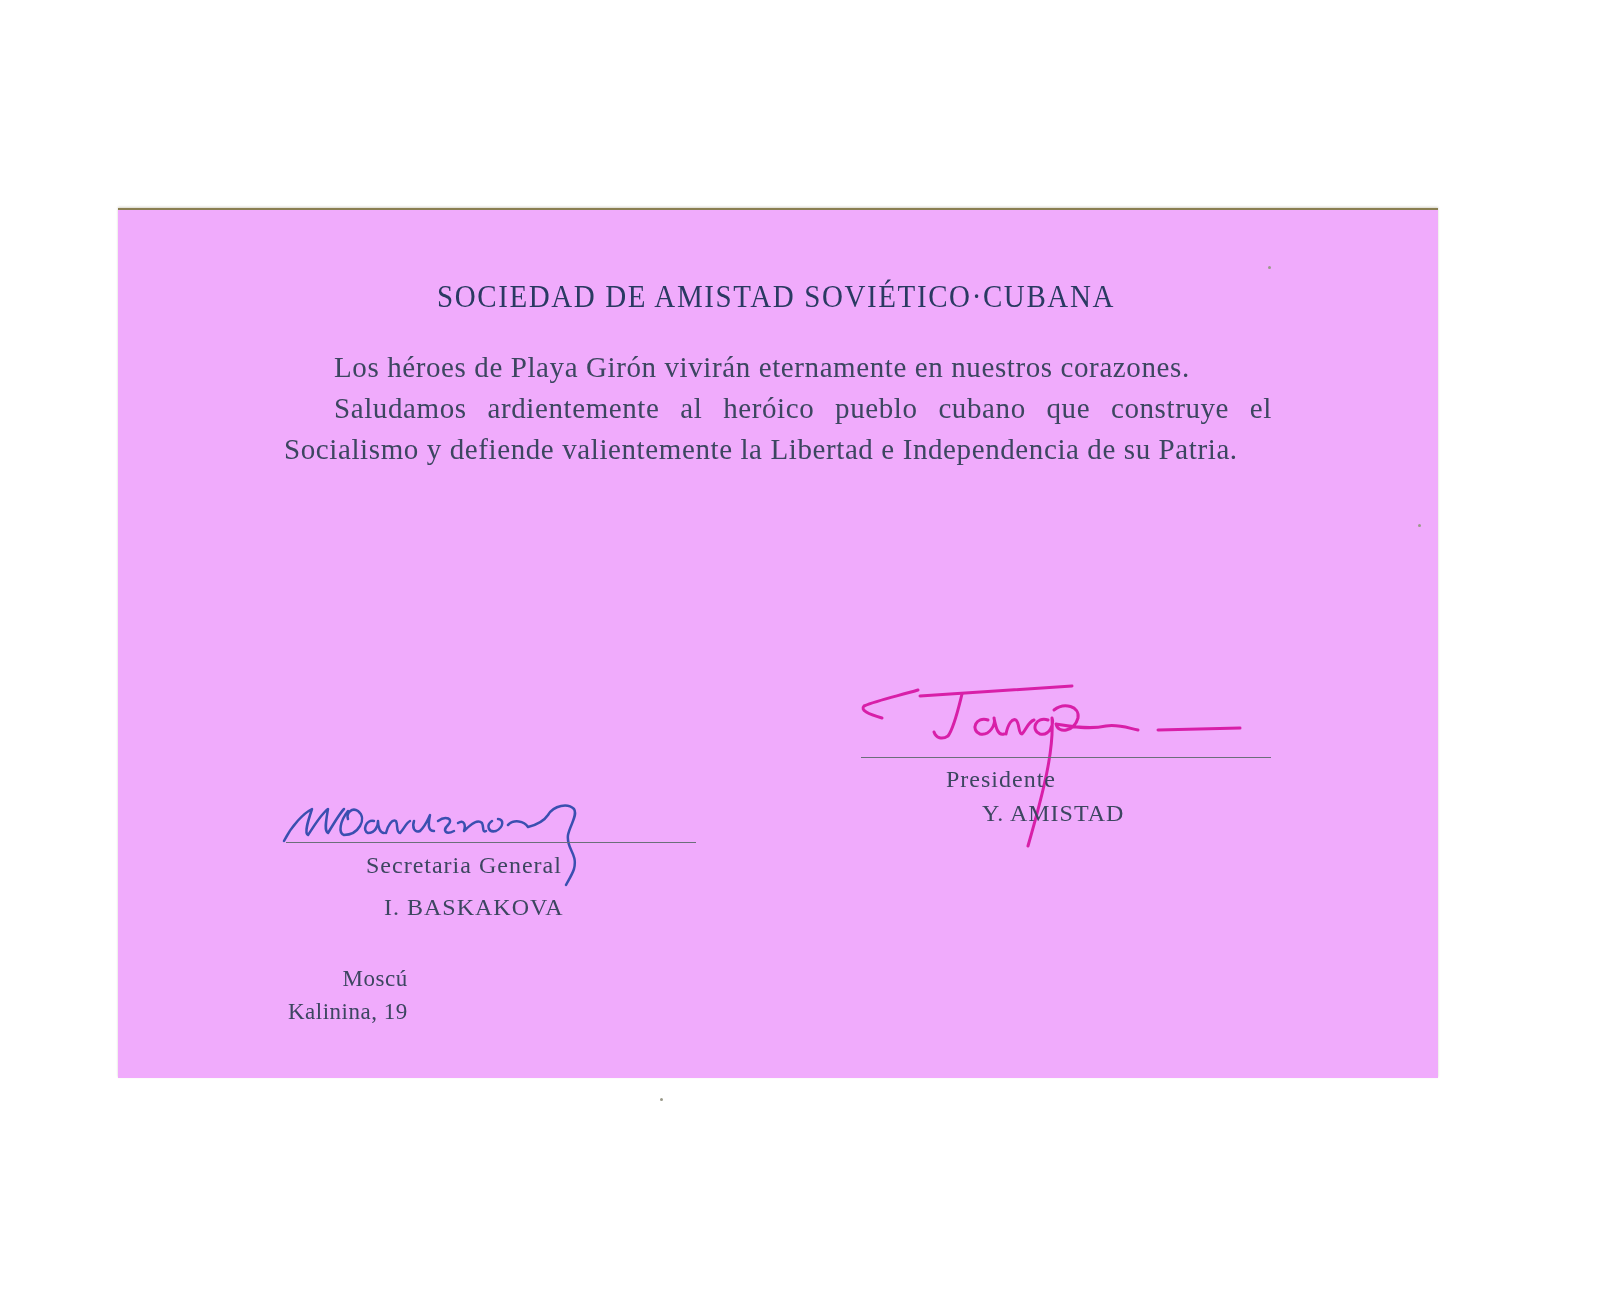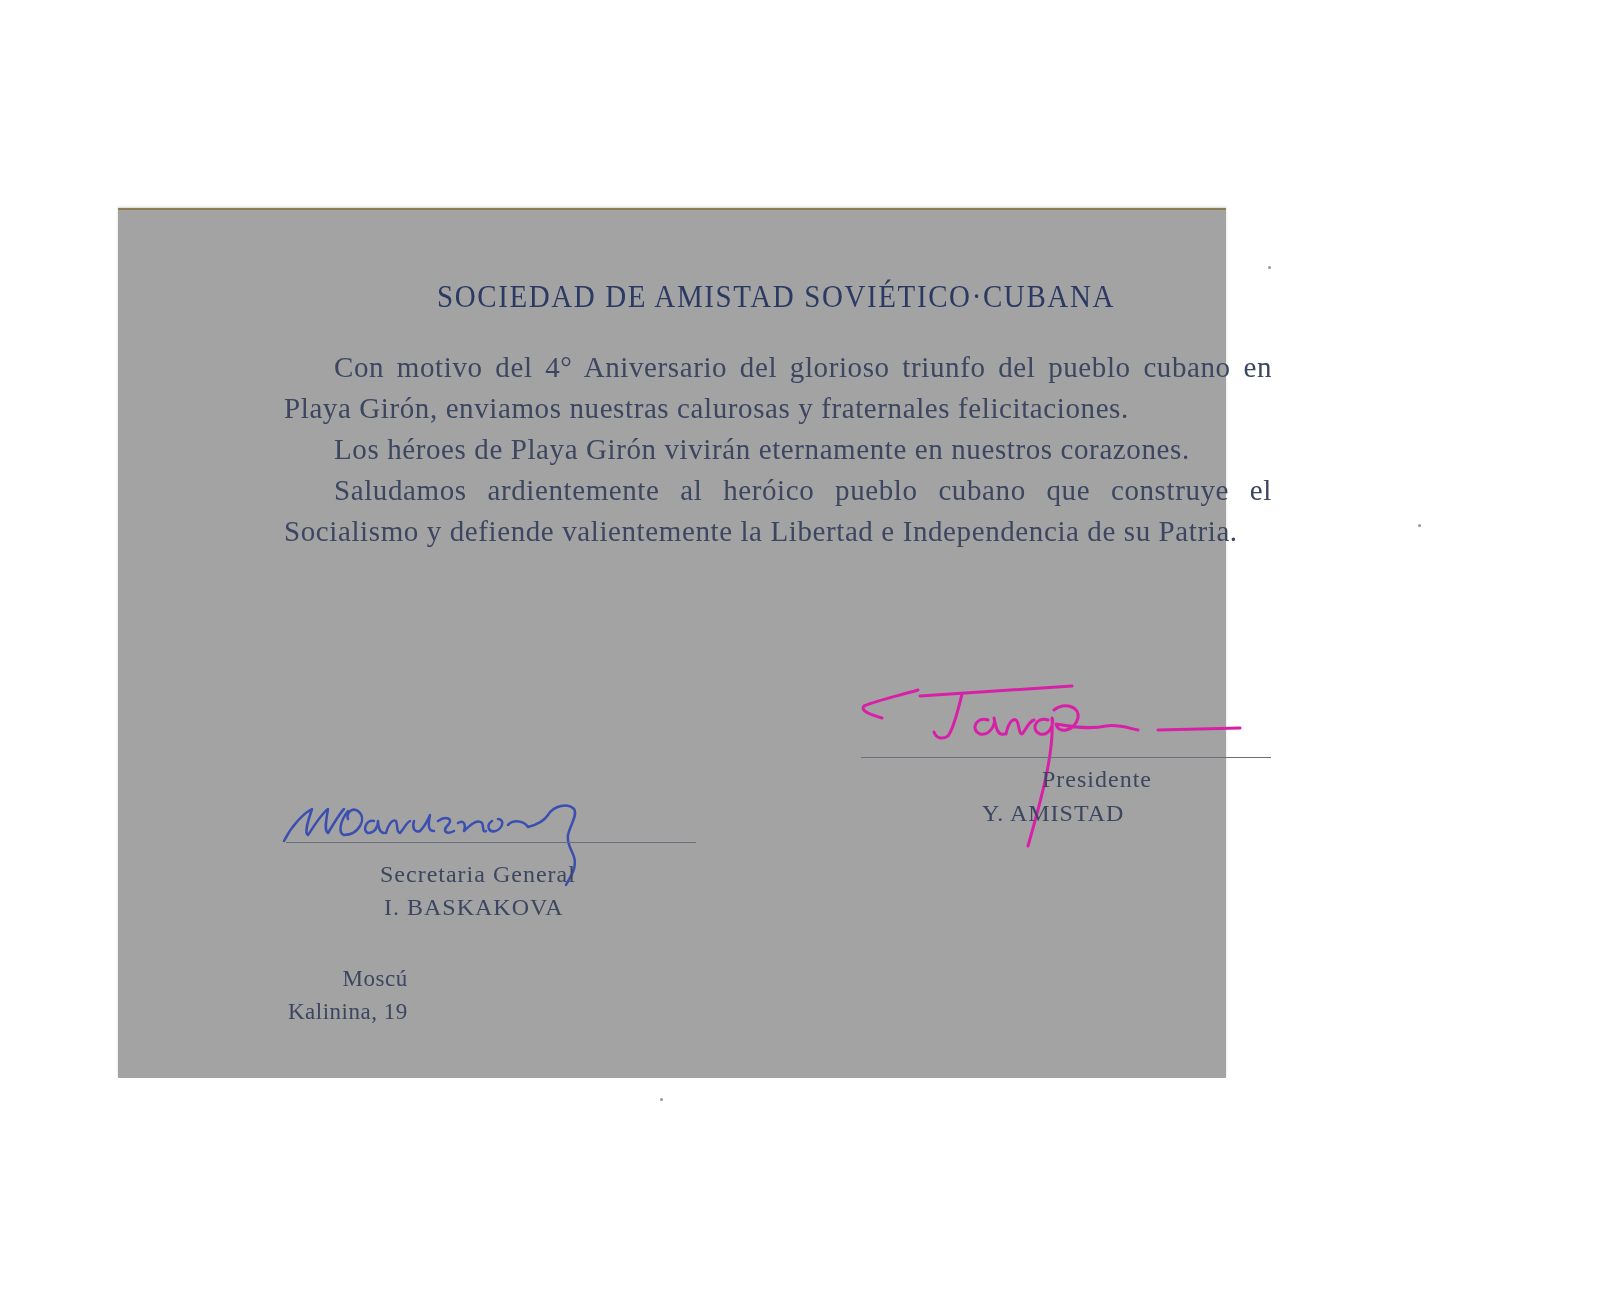--- a/index.html
+++ b/index.html
@@ -10,23 +10,23 @@
     body {
       width: 1600px;
       height: 1310px;
       position: relative;
       overflow: hidden;
     }
     .card {
       position: absolute;
       left: 118px;
       top: 208px;
-      width: 1108px;
+      width: 1320px;
       height: 868px;
-      background: #a3a3a3;
+      background: #f0abfc;
       border-top: 2px solid #8a7f52;
       box-shadow: 0 -1px 2px rgba(90,80,40,0.25);
     }
     .title {
       position: absolute;
       left: 258px;
       top: 70px;
       width: 800px;
       text-align: center;
       font-family: "Liberation Serif", serif;
@@ -91,59 +91,58 @@
     }
   </style>
 </head>
 <body>
 
 <div class="card">
 
   <div class="title">SOCIEDAD DE AMISTAD SOVIÉTICO·CUBANA</div>
 
   <div class="body-text">
-    <p>Con motivo del 4° Aniversario del glorioso triunfo del pueblo cubano en Playa Girón, enviamos nuestras calurosas y fraternales felicitaciones.</p>
     <p>Los héroes de Playa Girón vivirán eternamente en nuestros corazones.</p>
     <p>Saludamos ardientemente al heróico pueblo cubano que construye el Socialismo y defiende valientemente la Libertad e Independencia de su Patria.</p>
   </div>
 
   <div class="signature">
     <svg style="left:740px; top:470px;" width="420" height="180" viewBox="0 0 420 180">
       <g fill="none" stroke="#d81fa8" stroke-width="3" stroke-linecap="round" stroke-linejoin="round">
         <path d="M60 10 C 40 16, 20 20, 6 26 C 2 30, 10 34, 24 38"></path>
         <path d="M62 16 L 214 6"></path>
         <path d="M104 14 C 100 30, 96 48, 90 56 C 84 60, 78 58, 76 52"></path>
         <path d="M130 40 C 118 36, 112 50, 122 54 C 132 56, 138 44, 136 38 C 138 48, 140 56, 146 54"></path>
         <path d="M148 54 C 150 44, 154 38, 158 40 C 162 44, 160 54, 164 54 C 168 50, 170 42, 176 40"></path>
         <path d="M190 40 C 178 36, 172 50, 182 54 C 192 56, 196 44, 194 38 C 196 70, 186 110, 170 166"></path>
         <path d="M196 30 C 206 22, 222 26, 220 38 C 216 52, 200 54, 198 44 C 210 46, 230 50, 248 46 C 260 44, 270 48, 280 50"></path>
         <path d="M300 50 L 382 48"></path>
       </g>
     </svg>
     <div class="sig-line" style="left:743px; top:547px; width:410px;"></div>
-    <div class="sig-role" style="left:924px; top:556px;">Presidente</div>
+    <div class="sig-role" style="left:828px; top:556px;">Presidente</div>
     <div class="sig-name" style="left:864px; top:590px;">Y. AMISTAD</div>
   </div>
 
   <div class="signature">
     <svg style="left:160px; top:585px;" width="360" height="100" viewBox="0 0 360 100">
       <g fill="none" stroke="#3a4fb0" stroke-width="2.5" stroke-linecap="round" stroke-linejoin="round">
         <path d="M6 46 C 14 30, 26 18, 34 14 C 30 26, 26 38, 30 40 C 38 28, 44 18, 50 14 C 48 26, 46 36, 50 38 C 56 28, 62 18, 66 14"></path>
         <path d="M70 16 C 62 26, 60 38, 66 40 C 80 40, 90 24, 80 16 C 74 12, 68 18, 70 24"></path>
         <path d="M96 26 C 88 24, 84 36, 90 38 C 98 38, 100 30, 100 26 C 100 32, 102 38, 106 38"></path>
         <path d="M108 38 C 110 30, 114 24, 118 26 C 120 30, 118 38, 122 38 C 126 34, 128 28, 132 26"></path>
         <path d="M136 26 C 134 32, 136 38, 142 36 C 148 30, 150 24, 152 20 C 150 30, 150 36, 156 36"></path>
         <path d="M160 26 C 168 20, 176 24, 170 30 C 164 36, 168 40, 176 36"></path>
         <path d="M180 28 C 186 24, 188 30, 186 36 C 194 28, 200 24, 204 28 C 206 32, 204 38, 208 36"></path>
         <path d="M214 26 C 208 30, 210 38, 218 36 C 226 32, 226 24, 220 24"></path>
         <path d="M230 30 C 236 24, 246 26, 250 32 C 258 30, 266 26, 270 20 C 276 10, 290 8, 296 14 C 300 20, 292 30, 290 40 C 288 54, 300 58, 296 74 C 294 80, 290 86, 288 90"></path>
       </g>
     </svg>
     <div class="sig-line" style="left:168px; top:632px; width:410px;"></div>
-    <div class="sig-role" style="left:262px; top:642px;margin-top:9px;">Secretaria General</div>
+    <div class="sig-role" style="left:248px; top:642px;">Secretaria General</div>
     <div class="sig-name" style="left:266px; top:676px;margin-top:8px;">I. BASKAKOVA</div>
   </div>
 
   <div class="address">
     <div>Moscú</div>
     <div>Kalinina, 19</div>
   </div>
 
   <span class="speck" style="left:1150px; top:56px;"></span>
   <span class="speck" style="left:1300px; top:314px;"></span>

